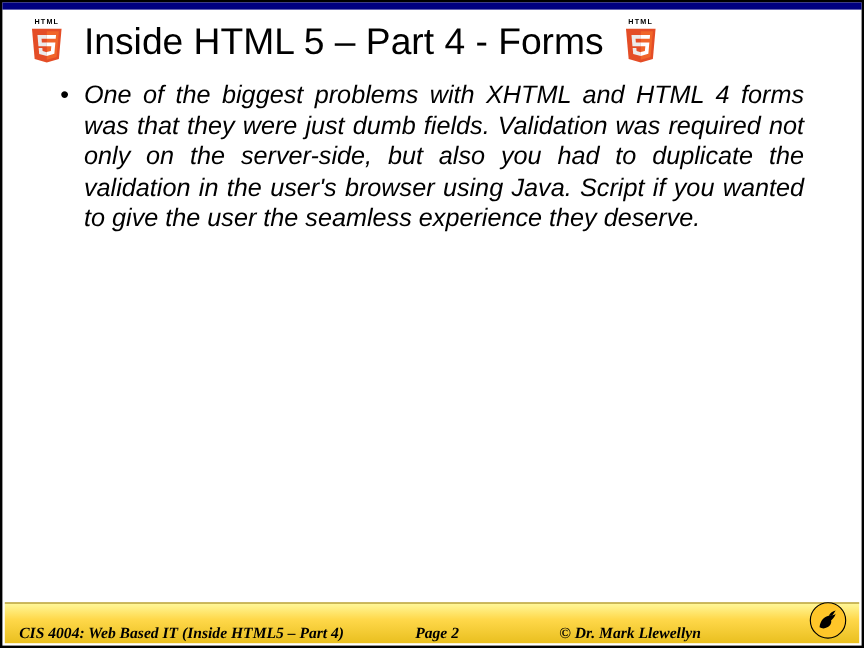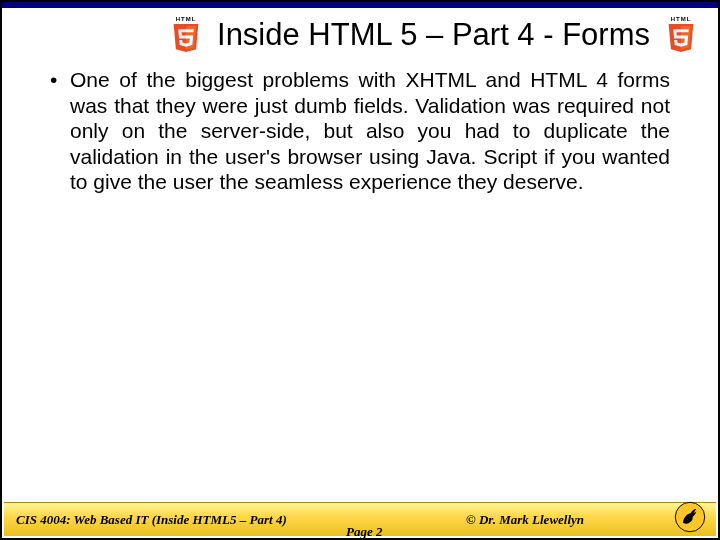--- a/index.html
+++ b/index.html
@@ -20,21 +20,21 @@
     flex-direction: column;
   }
   .topbar {
     height: 6px;
     background: #000080;
     width: 100%;
   }
   .title-row {
     display: flex;
     align-items: center;
-    justify-content: flex-end;
+    justify-content: flex-start;
     gap: 14px;
     padding: 8px 20px 6px 20px;
   }
   .title-text {
     font-family: Arial, Helvetica, sans-serif;
     font-size: 31px;
     color: #000;
     font-weight: 400;
     white-space: nowrap;
   }
@@ -50,20 +50,21 @@
     font-weight: bold;
     letter-spacing: 1px;
     color: #000;
     line-height: 1;
     margin-bottom: 1px;
   }
   .html5-logo svg { display: block; }
   .content {
     flex: 1;
     padding: 8px 48px 16px 48px;
+    font-style: italic;
   }
   .bullet {
     font-family: Arial, Helvetica, sans-serif;
     font-size: 21px;
     color: #000;
     text-align: justify;
     line-height: 1.22;
     margin-bottom: 26px;
     position: relative;
     padding-left: 20px;
@@ -77,21 +78,21 @@
   }
   .footer {
     position: absolute;
     left: 2px;
     right: 2px;
     bottom: 2px;
     height: 34px;
     background: linear-gradient(#fff799 0%, #ffd84a 40%, #e9bf1f 100%);
     border-top: 1px solid #aa8a00;
     display: flex;
-    align-items: center;
+    align-items: flex-end;
     padding: 0 12px;
   }
   .footer .left {
     font-family: "Times New Roman", Times, serif;
     font-style: italic;
     font-weight: bold;
     font-size: 13px;
     color: #000;
     flex: 0 0 auto;
     width: 330px;

